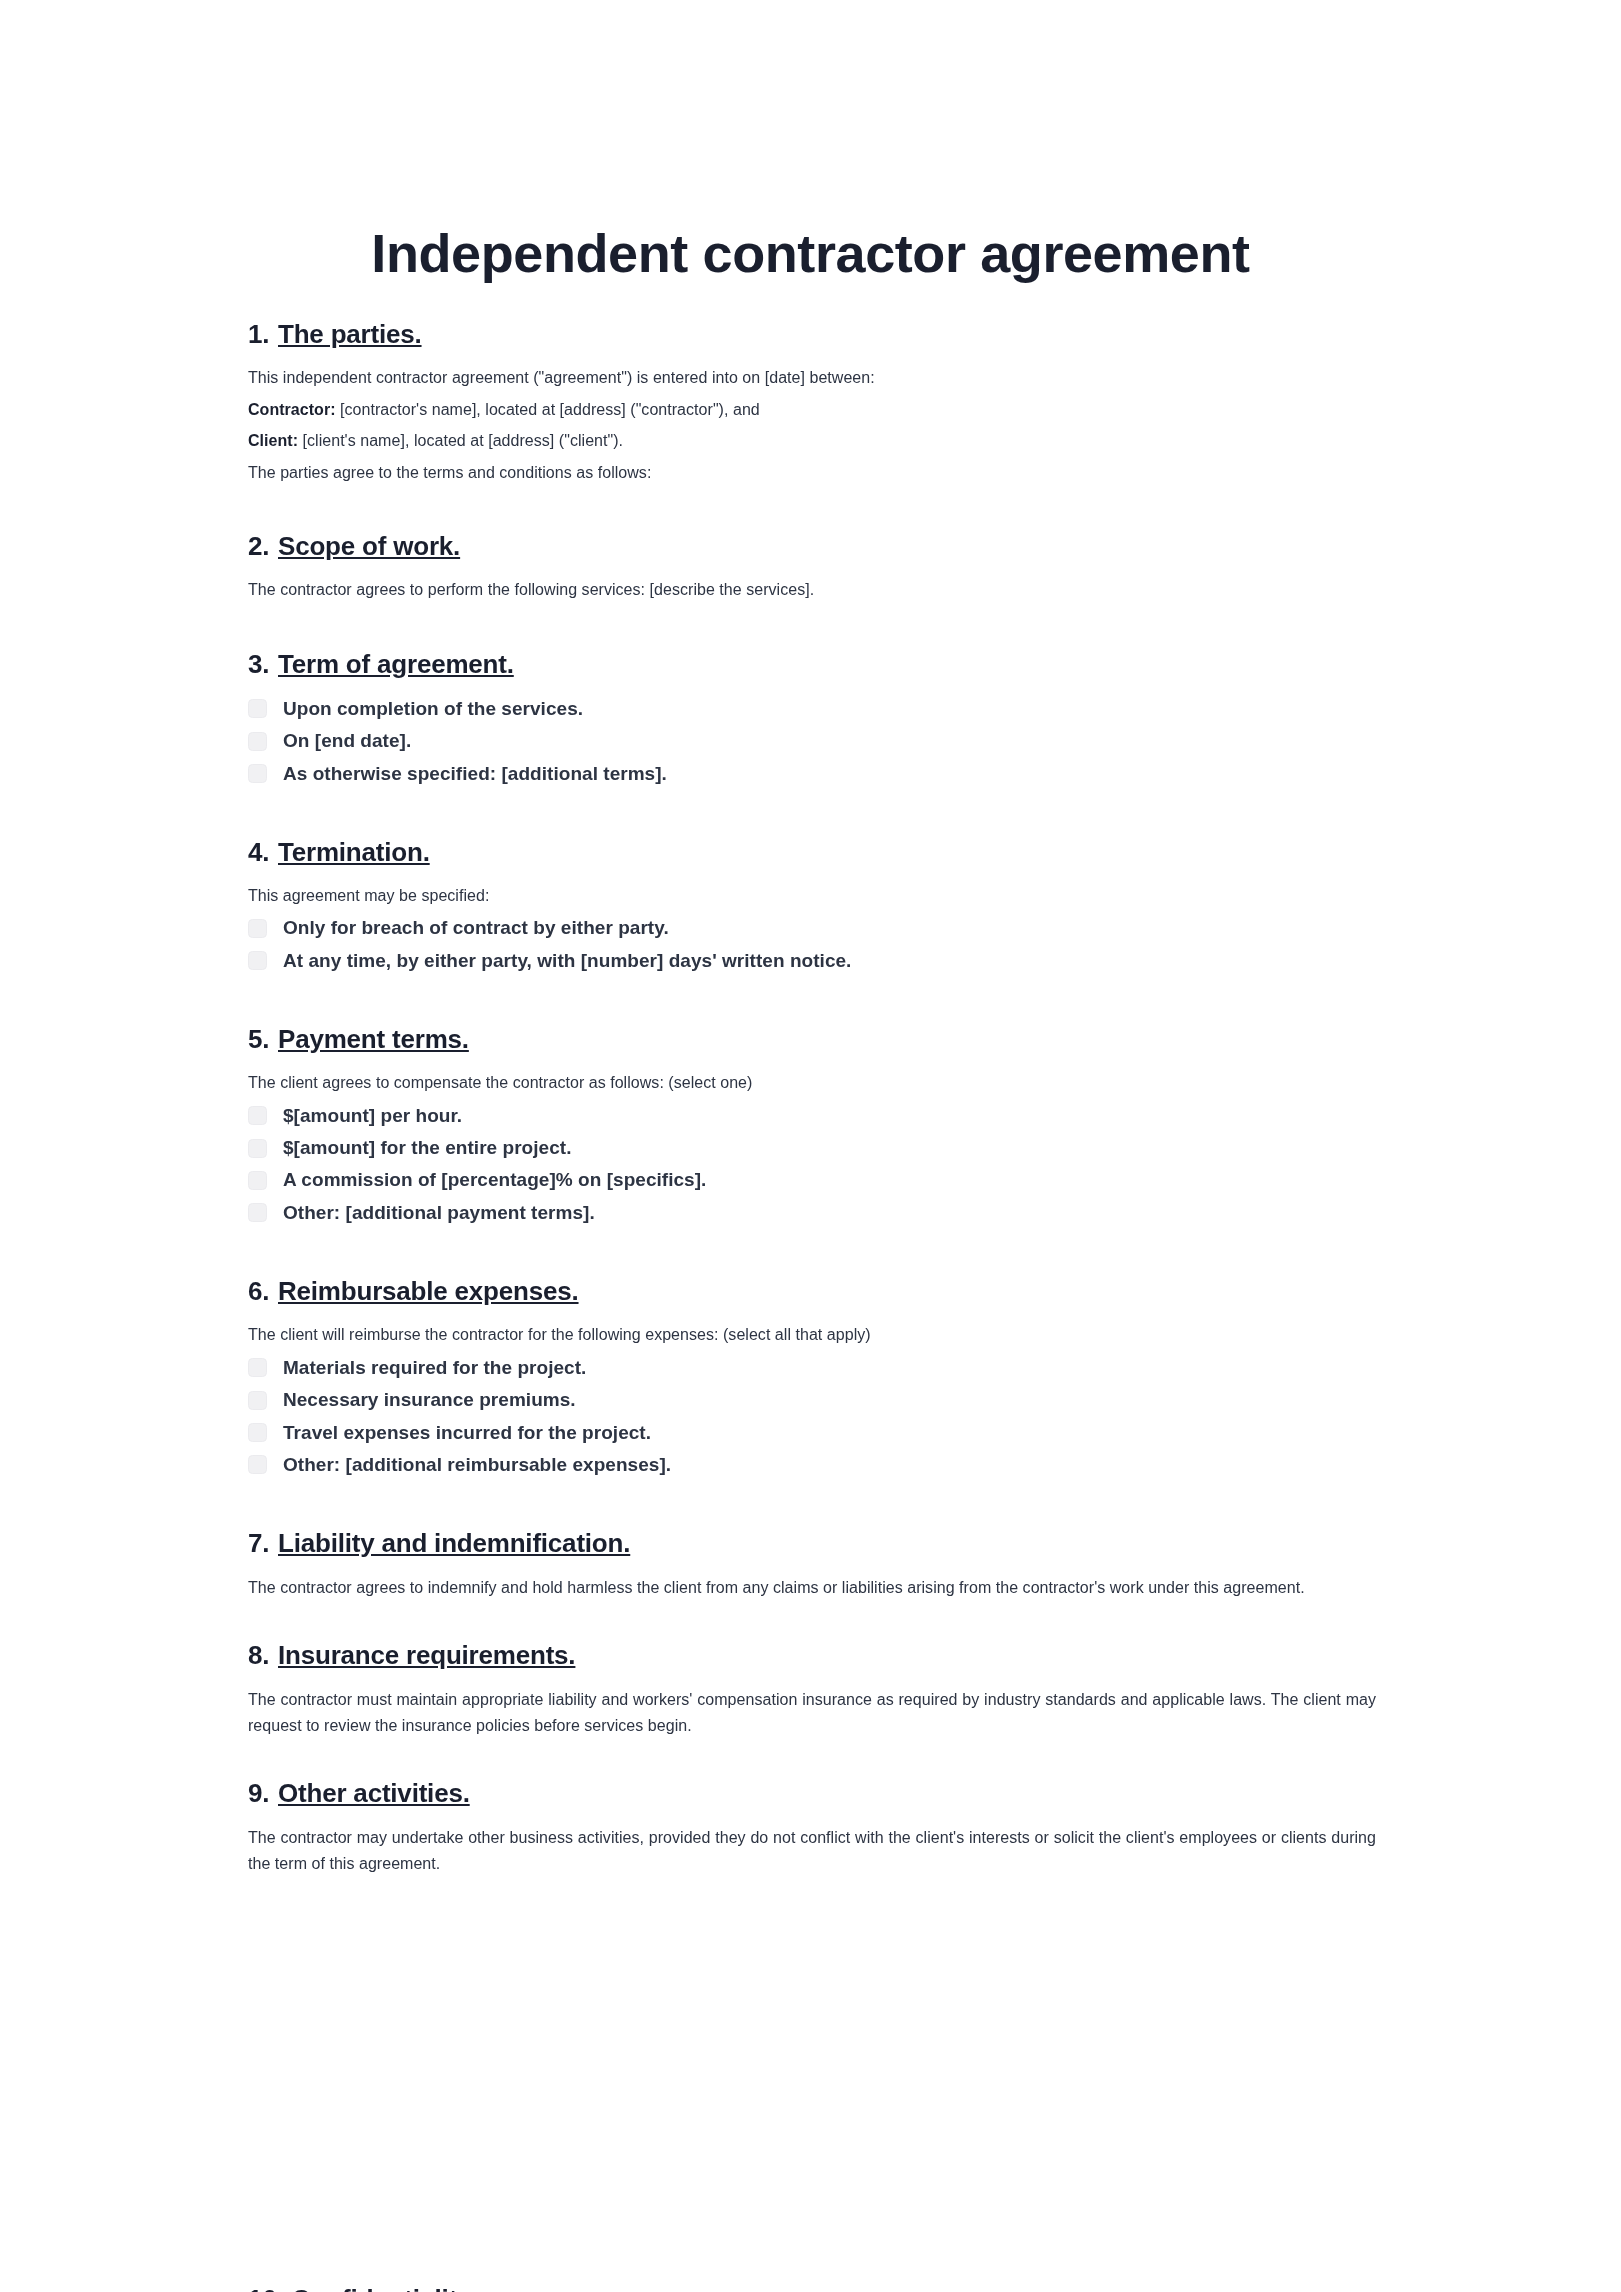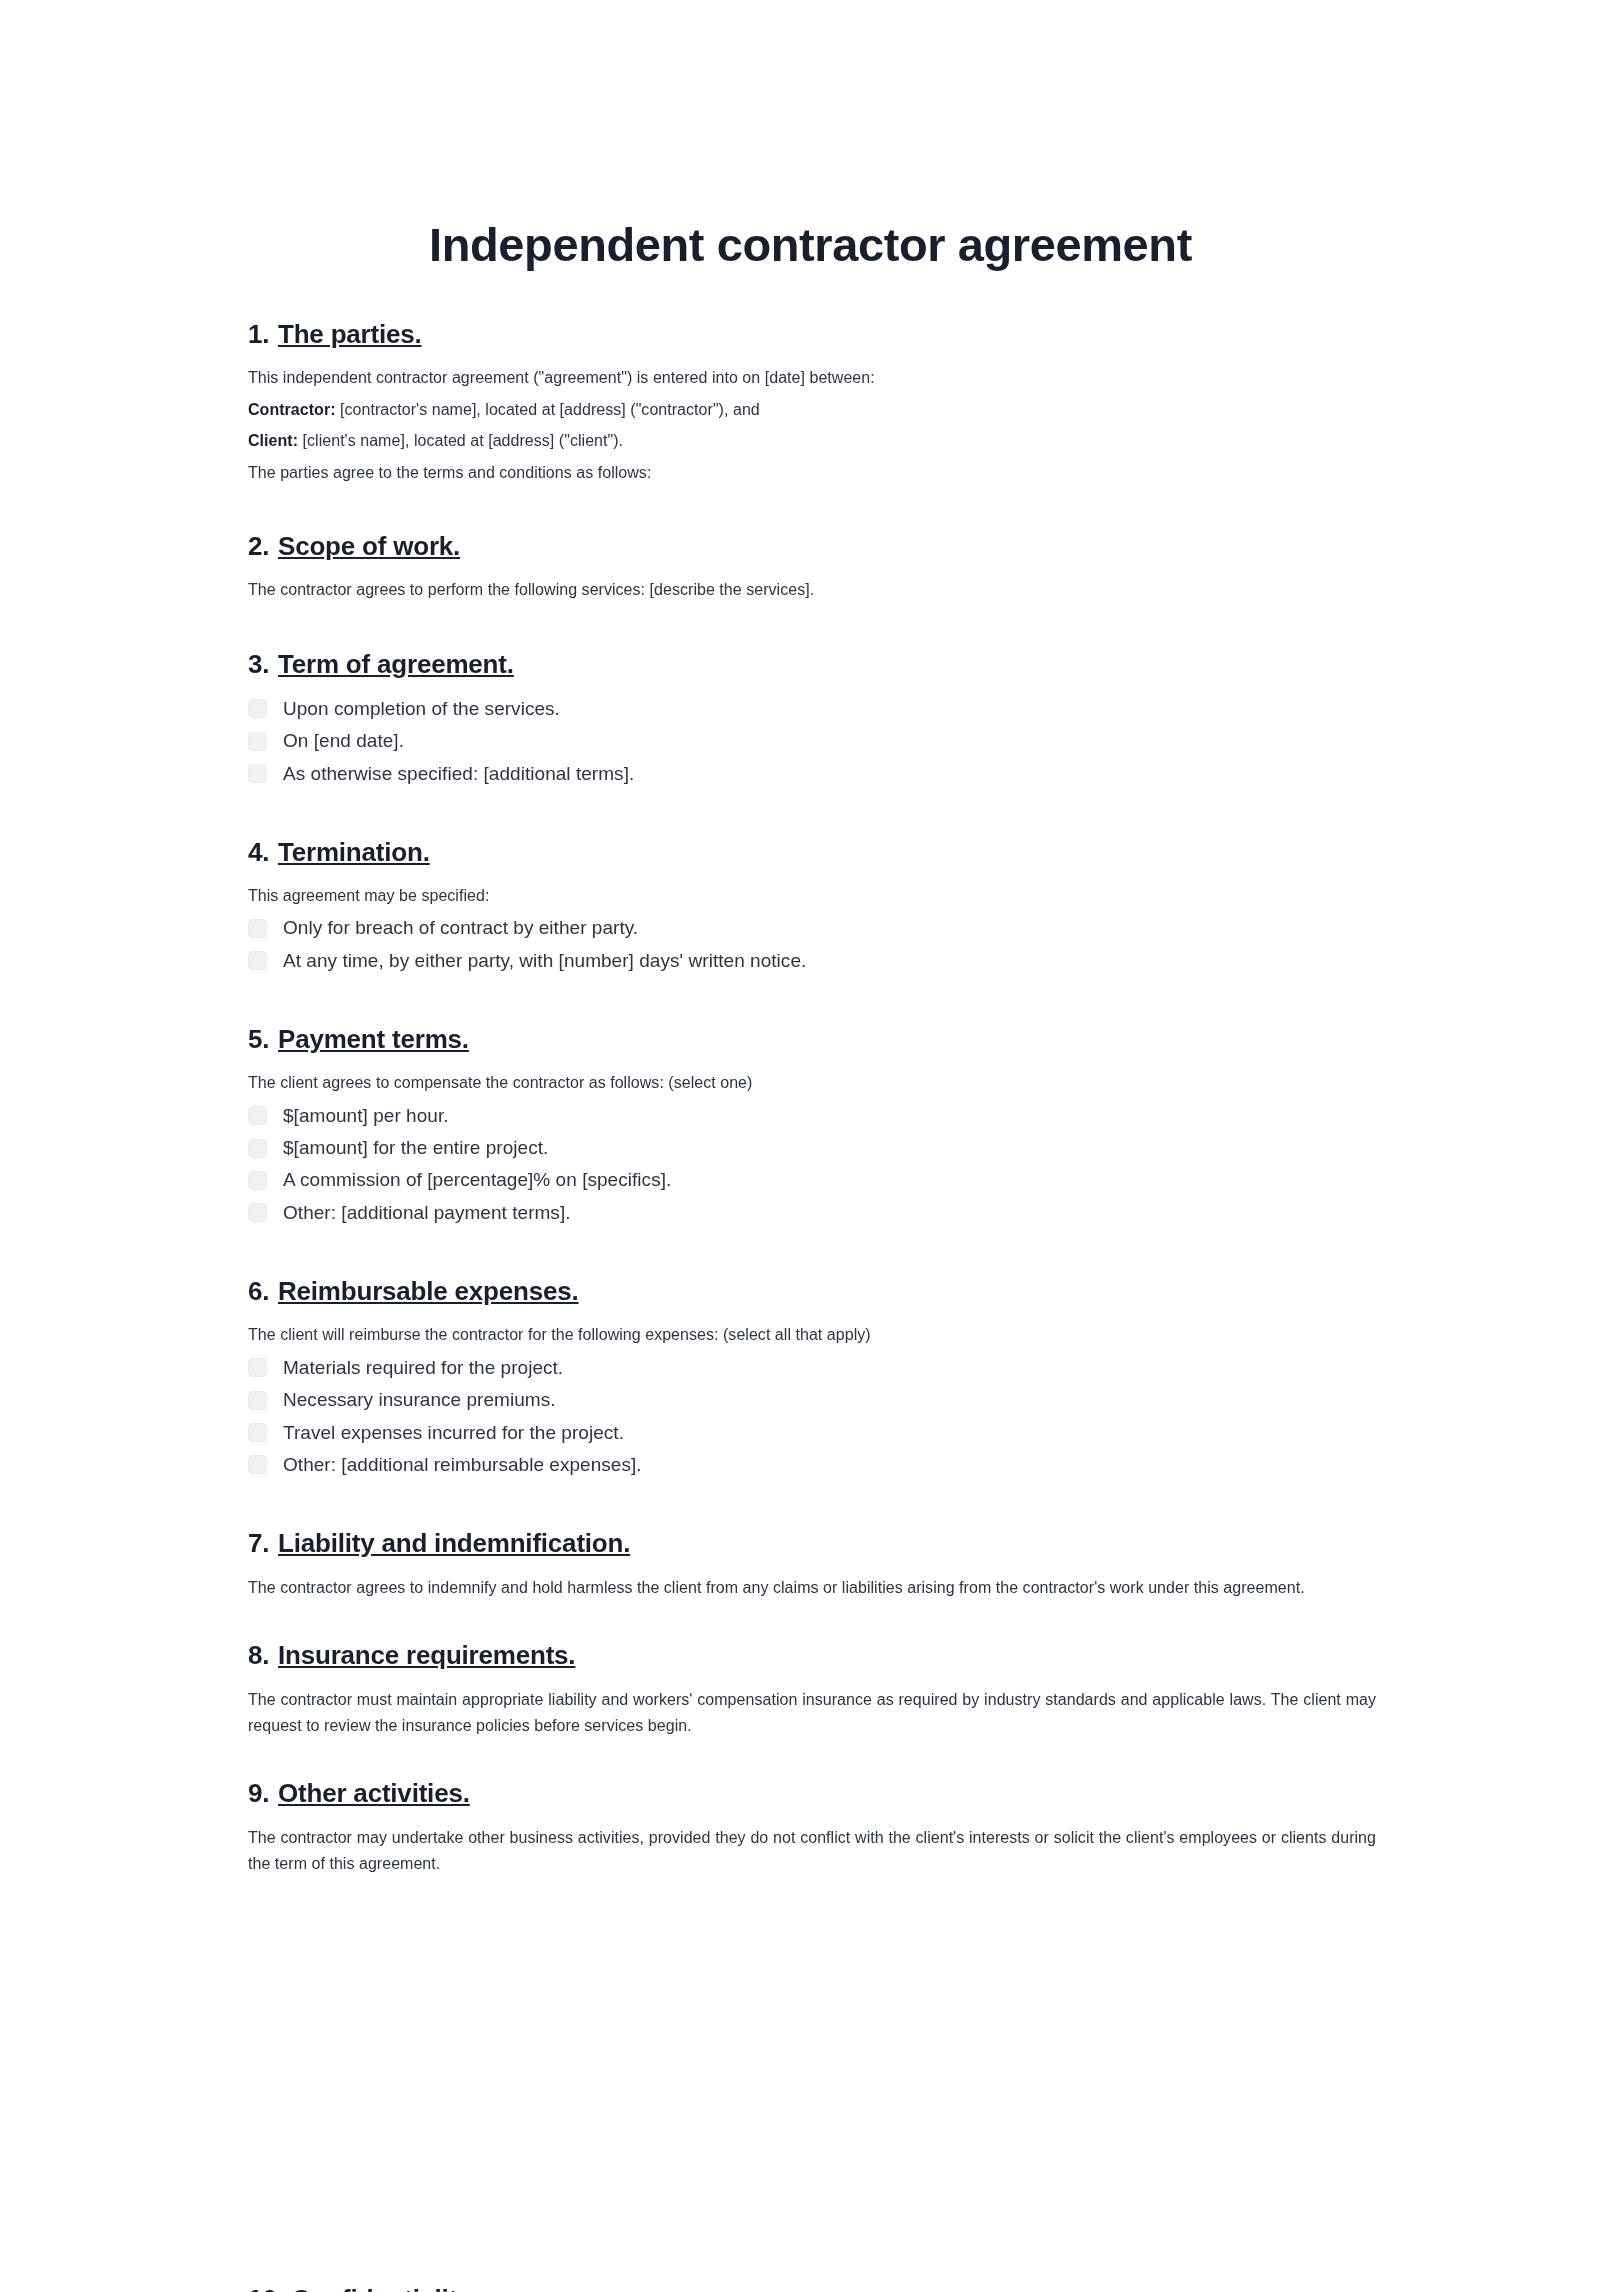--- a/index.html
+++ b/index.html
@@ -18,21 +18,21 @@
     background: #ffffff;
     overflow: hidden;
     box-sizing: border-box;
   }
   .doc-title {
     position: absolute;
     top: 186px;
     left: 0;
     width: 1621px;
     text-align: center;
-    font-size: 47px;
+    font-size: 54px;
     font-weight: 700;
     letter-spacing: -0.4px;
     color: #1a1f2e;
     line-height: 1.18;
   }
   .content {
     position: absolute;
     top: 318px;
     left: 248px;
     width: 1128px;
@@ -74,20 +74,21 @@
   .para strong {
     font-weight: 700;
     color: #1a1f2e;
   }
   .gap-md { height: 38px; }
   .gap-lg { height: 43px; }
   .options {
     margin: 5px 0 0 0;
     padding: 0;
     list-style: none;
+    font-weight: bold;
   }
   .option {
     display: flex;
     align-items: flex-start;
     margin-bottom: 5.4px;
   }
   .checkbox {
     flex: 0 0 auto;
     width: 19px;
     height: 19px;

